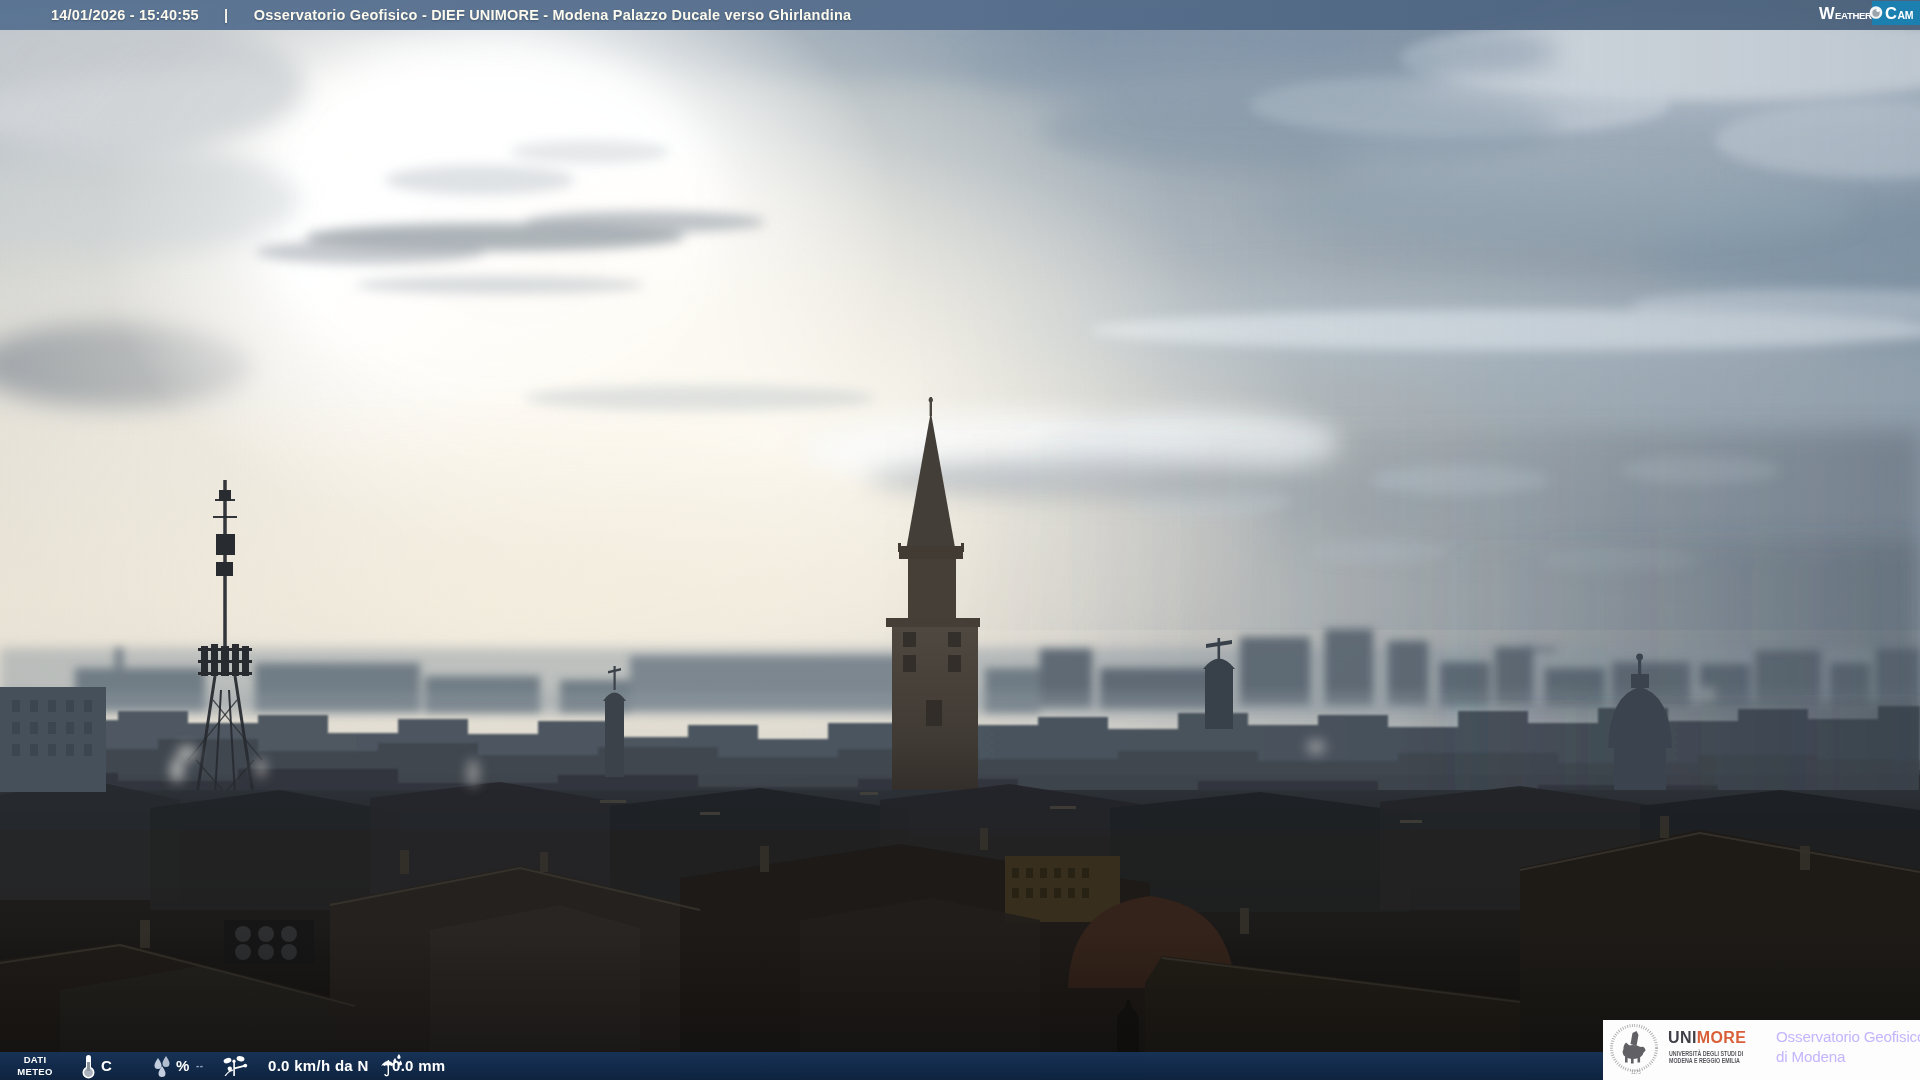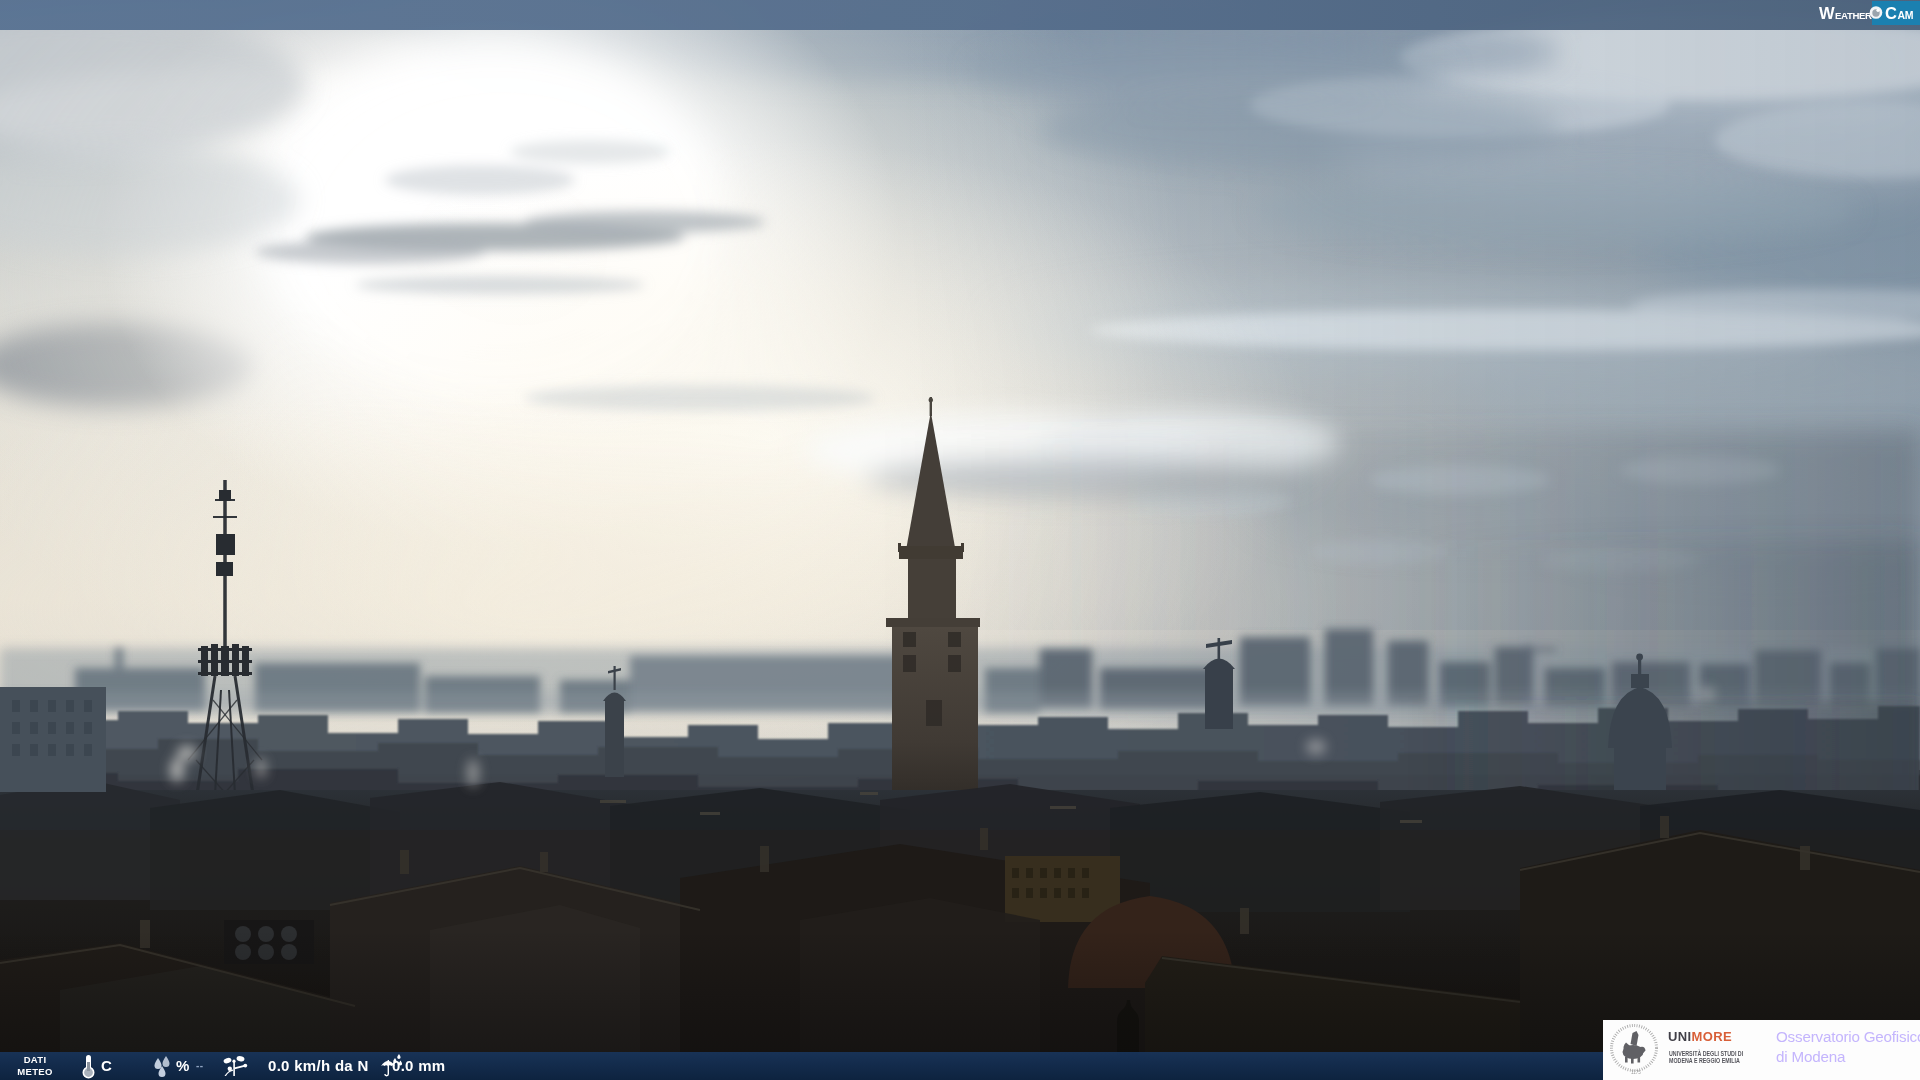--- a/index.html
+++ b/index.html
@@ -5,21 +5,21 @@
 .stage{position:relative;width:1920px;height:1080px;overflow:hidden;font-family:"Liberation Sans",sans-serif;}
 .stage svg.scene{position:absolute;left:0;top:0;}
 .topbar{position:absolute;left:0;top:0;width:1920px;height:30px;background:linear-gradient(90deg,rgba(88,114,146,0.96),rgba(86,110,140,0.96) 50%,rgba(74,96,122,0.96));}
 .toptext{position:absolute;left:51px;top:7px;color:#fcf9ee;font-size:14.5px;font-weight:bold;letter-spacing:0.2px;white-space:pre;text-shadow:0 1px 2px rgba(40,60,80,0.55);}
 .wcam{position:absolute;right:0px;top:1px;height:24px;}
 .botbar{position:absolute;left:0;top:1052px;width:1605px;height:28px;background:linear-gradient(180deg,rgba(24,52,90,0.94),rgba(13,36,66,0.94));}
 .dati{position:absolute;left:10px;top:1054px;width:50px;color:#fff;font-size:9.5px;font-weight:bold;text-align:center;line-height:12px;letter-spacing:0.3px;}
 .bitem{position:absolute;top:1052px;height:28px;color:#fff;font-size:15px;font-weight:bold;line-height:27px;letter-spacing:0.3px;}
 .bicon{position:absolute;top:1052px;height:28px;}
 .logobox{position:absolute;left:1603px;top:1020px;width:317px;height:60px;background:#fdfdfd;}
-.unimore{position:absolute;left:1668px;top:1029px;font-size:13px;font-weight:bold;letter-spacing:0.4px;color:#403f47;}
+.unimore{position:absolute;left:1668px;top:1029px;font-size:16px;font-weight:bold;letter-spacing:0.4px;color:#403f47;}
 .unimore b{color:#d85f38;}
 .unisub{position:absolute;left:1669px;top:1050px;font-size:7px;font-weight:bold;color:#55555c;line-height:7.2px;letter-spacing:0px;transform:scaleX(0.76);transform-origin:0 0;white-space:nowrap;}
 .osge{position:absolute;left:1760px;top:1027px;font-size:15.2px;color:#c4b5fd;line-height:20px;letter-spacing:-0.2px;white-space:nowrap;margin-left:16px;}
 </style></head>
 <body>
 <div class="stage">
 <svg class="scene" width="1920" height="1080" viewBox="0 0 1920 1080">
 <defs>
 <linearGradient id="skyV" x1="0" y1="0" x2="0" y2="1">
  <stop offset="0" stop-color="#8e9dab"></stop>
@@ -399,20 +399,21 @@
  <ellipse cx="177" cy="770" rx="7" ry="12" opacity="0.7"></ellipse>
  <ellipse cx="187" cy="753" rx="10" ry="8" opacity="0.65"></ellipse>
  <ellipse cx="261" cy="768" rx="5" ry="10" opacity="0.55"></ellipse>
  <ellipse cx="473" cy="773" rx="6" ry="14" opacity="0.5"></ellipse>
  <ellipse cx="1316" cy="747" rx="10" ry="8" opacity="0.45"></ellipse>
  <ellipse cx="1707" cy="694" rx="8" ry="7" opacity="0.4"></ellipse>
 </g>
 </svg>
 
 <div class="topbar"></div>
+<div class="toptext">14/01/2026 - 15:40:55&nbsp;&nbsp;&nbsp;&nbsp;&nbsp;&nbsp;|&nbsp;&nbsp;&nbsp;&nbsp;&nbsp;&nbsp;Osservatorio Geofisico - DIEF UNIMORE - Modena Palazzo Ducale verso Ghirlandina</div>
 
 <svg class="wcam" width="118" height="24" viewBox="0 0 118 24">
  <rect x="70" y="0" width="48" height="24" fill="#1b80b0"></rect>
  <text x="17" y="17.5" font-family="Liberation Sans, sans-serif" font-weight="bold" font-size="16.5" fill="#ffffff">W</text>
  <text x="33" y="17.5" font-family="Liberation Sans, sans-serif" font-weight="bold" font-size="9.6" letter-spacing="-0.35" fill="#ffffff">EATHER</text>
  <circle cx="74" cy="11.5" r="6.3" fill="#f2f4f6"></circle>
  <circle cx="74" cy="12" r="3.7" fill="#9aa4ad"></circle>
  <circle cx="76" cy="9.3" r="1.6" fill="#ffffff"></circle>
  <text x="83" y="17.5" font-family="Liberation Sans, sans-serif" font-weight="bold" font-size="16.5" fill="#ffffff">C</text>
  <text x="95.5" y="17.5" font-family="Liberation Sans, sans-serif" font-weight="bold" font-size="10.5" letter-spacing="-0.3" fill="#ffffff">AM</text>

